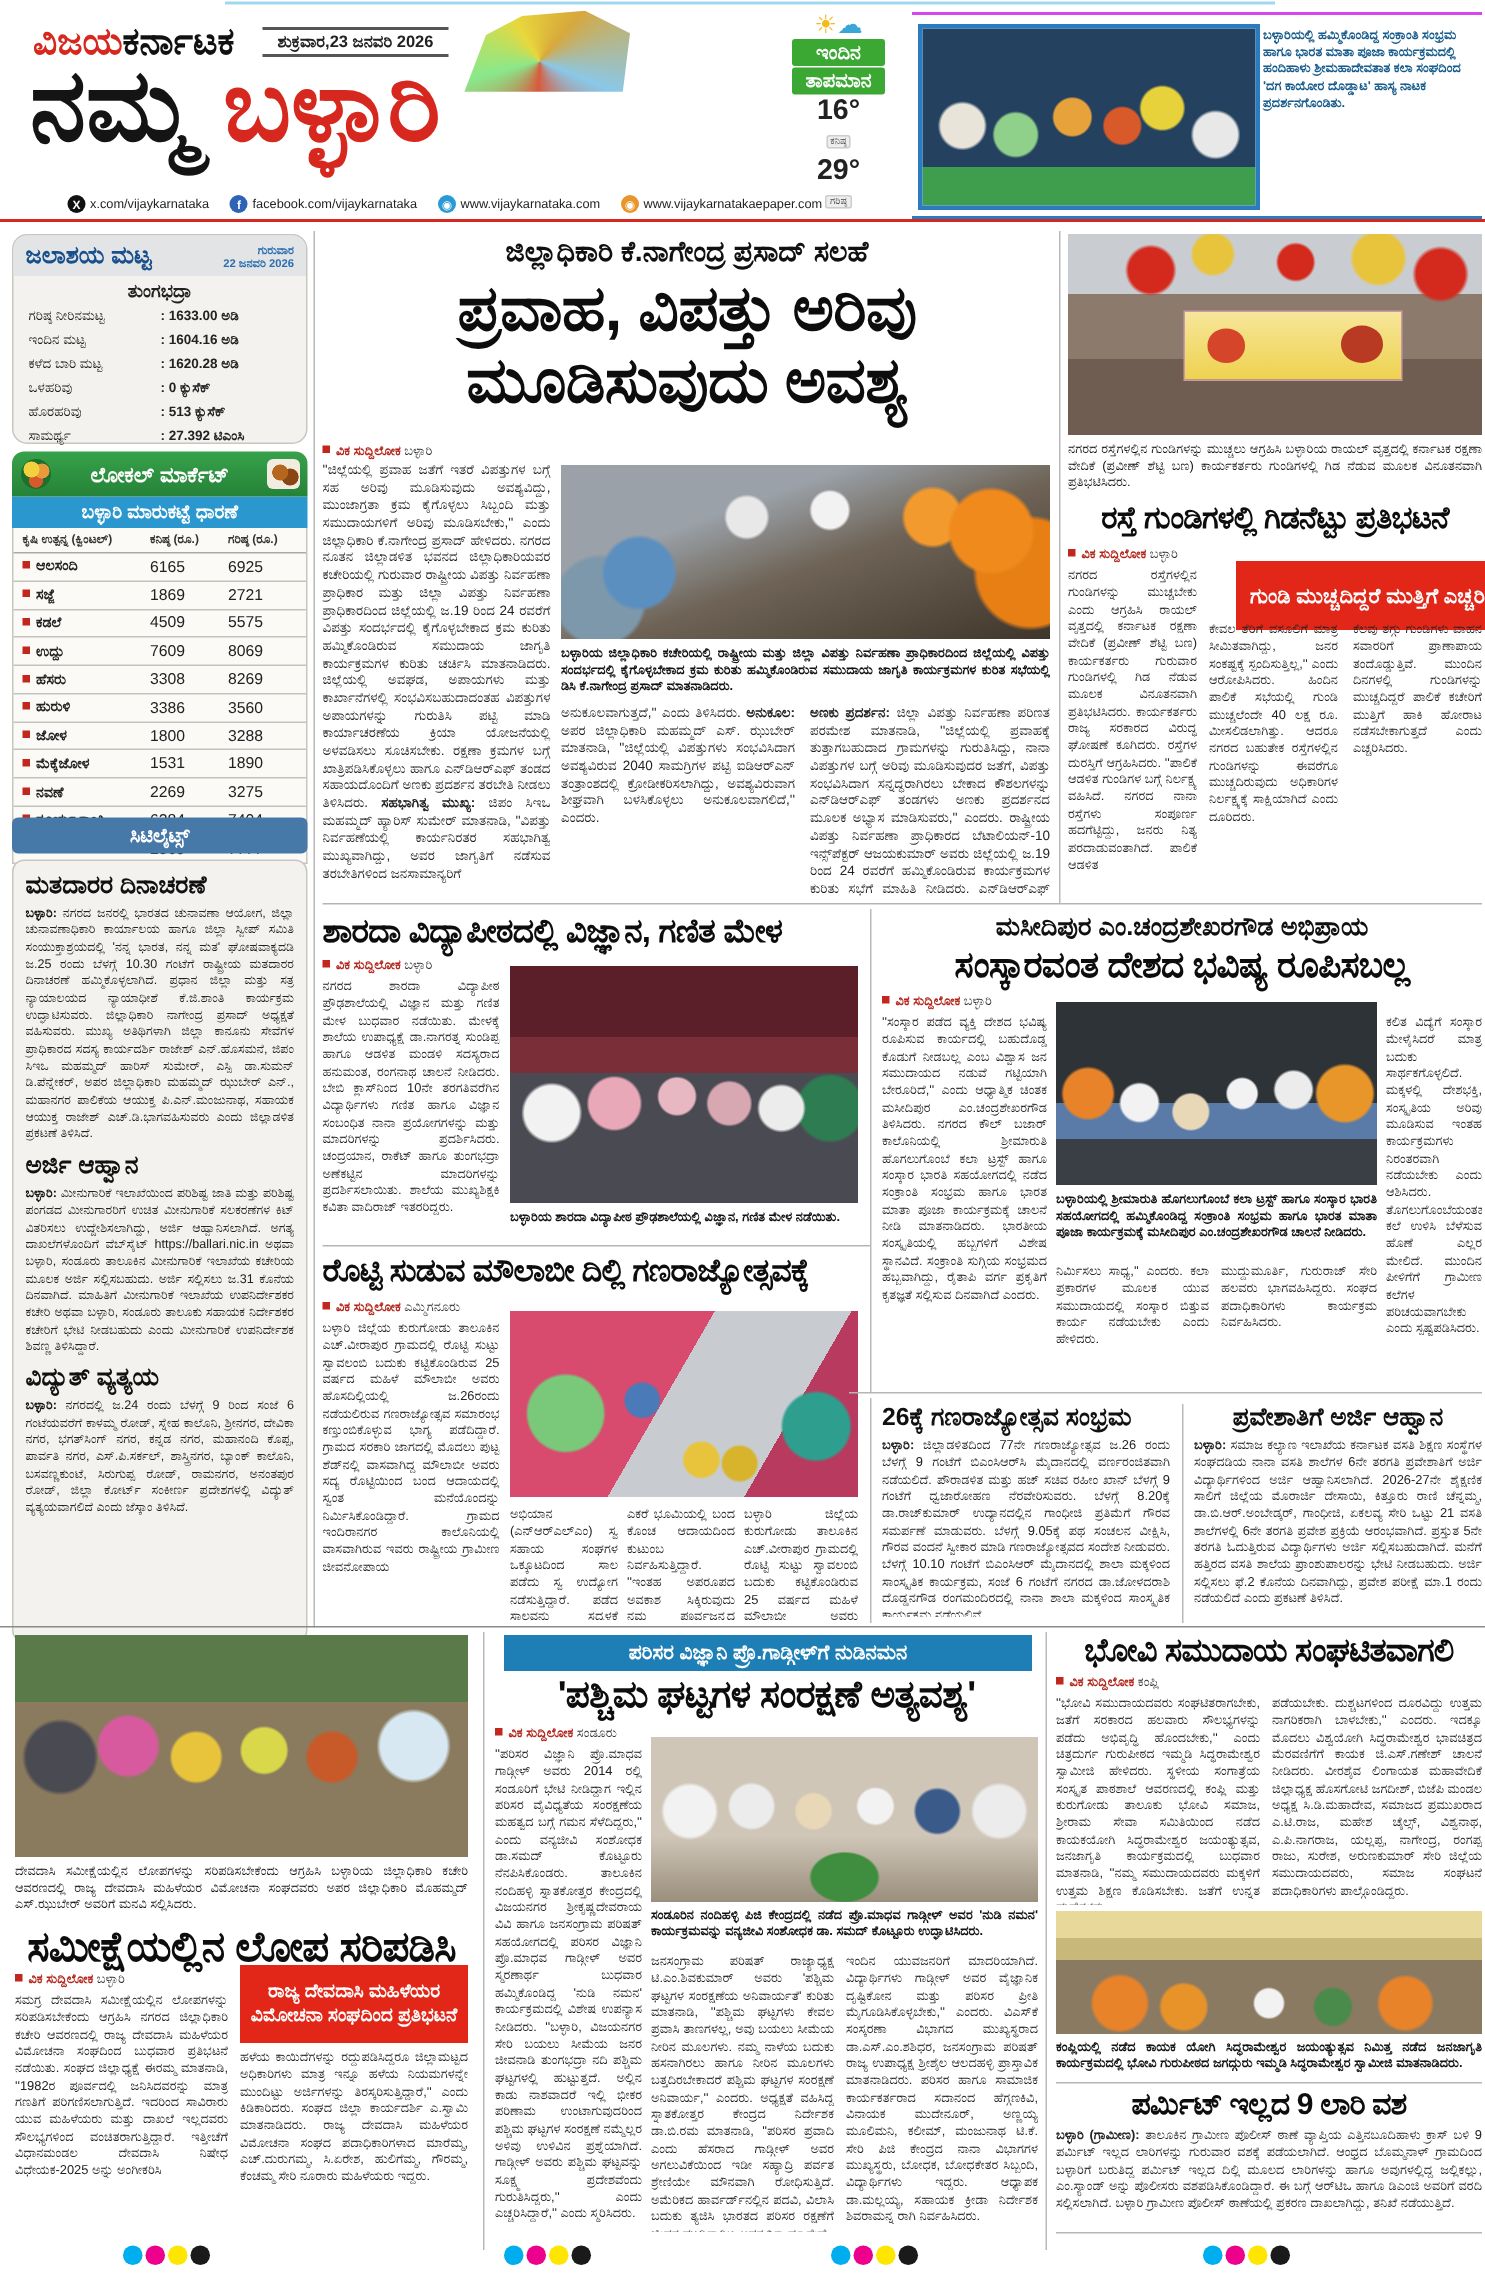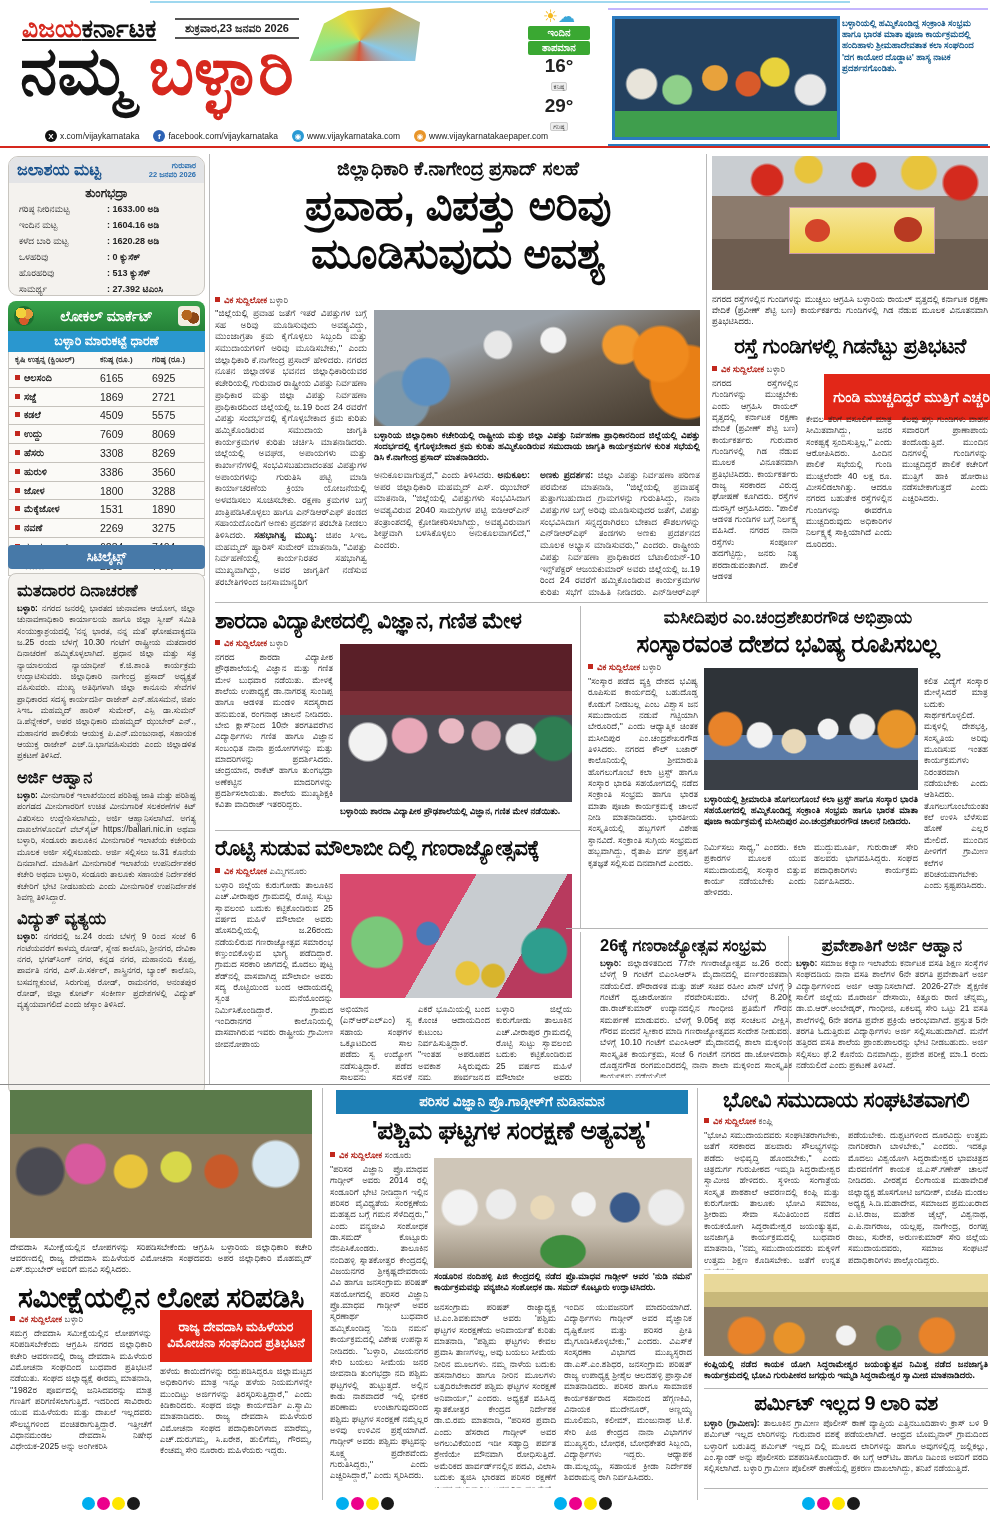--- a/index.html
+++ b/index.html
@@ -19,21 +19,21 @@
   .lead-label{font-weight:bold;}
   .redbox{background:#e22718;color:#fff;font-weight:bold;text-align:center;display:flex;align-items:center;justify-content:center;padding:4px 6px;box-sizing:border-box;}
   
   .logo-red{color:#d6281e;font-weight:bold;}
   .logo-blk{color:#111;font-weight:bold;}
   .masthead-blk{color:#141414;font-weight:bold;}
   .masthead-red{color:#d6281e;font-weight:bold;}
   .dateline{font-size:11px;font-weight:bold;color:#222;border-top:2px solid #555;border-bottom:2px solid #555;padding:2px 10px;}
   .social{font-size:8.5px;color:#222;display:flex;gap:14px;align-items:center;padding-left:23px;}
   .sicon{display:inline-flex;width:12px;height:12px;border-radius:50%;color:#fff;font-size:8px;font-weight:bold;align-items:center;justify-content:center;margin-right:3px;}
-  .wbadge{background:#3aa832;color:#fff;font-size:10px;font-weight:bold;text-align:center;border-radius:2px;padding:1px 3px;margin:1px 0;}
+  .wbadge{background:#3aa832;color:#fff;font-size:13px;font-weight:bold;text-align:center;border-radius:2px;padding:1px 3px;margin:1px 0;}
   .wtemp{font-size:19px;font-weight:bold;color:#222;line-height:1;}
   .wlab{font-size:6.5px;color:#444;background:#eee;border:1px solid #ccc;border-radius:2px;padding:0 2px;}
   
   .ph{position:absolute;overflow:hidden;background:#888;}
   .ph-frame{border:3px solid #2b7bbf;}
   .ph-drama{background:
     radial-gradient(circle at 12% 55%,#e8e4da 0 7%,transparent 8%),
     radial-gradient(circle at 28% 60%,#8fd08a 0 8%,transparent 9%),
     radial-gradient(circle at 45% 50%,#e8a23c 0 9%,transparent 10%),
     radial-gradient(circle at 60% 55%,#d85a2a 0 8%,transparent 9%),
@@ -136,21 +136,21 @@
   .dots i{width:13px;height:13px;border-radius:50%;display:block;}
   .brief-title{font-weight:bold;font-size:16.5px;color:#111;}
 </style>
 </head>
 <body>
 
 <div class="page">
 
   <div class="abs" style="left:150px;top:1px;width:700px;height:2px;background:#9fd8ef;"></div>
 
-  <div class="abs" style="left:22px;top:14px;font-size:25px;text-decoration:underline;">
+  <div class="abs" style="left:22px;top:14px;font-size:25px;">
     <span class="logo-red">ವಿಜಯ</span><span class="logo-blk">ಕರ್ನಾಟಕ</span>
   </div>
   <div class="abs dateline" style="left:175px;top:18px;">ಶುಕ್ರವಾರ,23 ಜನವರಿ 2026</div>
   <div class="abs" style="left:20px;top:36px;font-size:67px;line-height:1.05;white-space:nowrap;">
     <span class="masthead-blk">ನಮ್ಮ</span>
     <span class="masthead-red">ಬಳ್ಳಾರಿ</span>
   </div>
   <div class="ph ph-hampi" style="left:300px;top:6px;width:120px;height:58px;"></div>
 
   <div class="abs" style="left:528px;top:8px;width:62px;text-align:center;">
@@ -163,21 +163,21 @@
     <span class="wlab">ಗರಿಷ್ಠ</span>
   </div>
 
   <div class="abs social" style="left:22px;top:130px;">
     <span><span class="sicon" style="background:#111;">X</span><span>x.com/vijaykarnataka</span></span>
     <span><span class="sicon" style="background:#2e63b5;">f</span><span>facebook.com/vijaykarnataka</span></span>
     <span><span class="sicon" style="background:#2a9ad4;">◉</span><span>www.vijaykarnataka.com</span></span>
     <span><span class="sicon" style="background:#e8952a;">◉</span><span>www.vijaykarnatakaepaper.com</span></span>
   </div>
 
-  <div class="abs" style="left:608px;top:8px;width:380px;height:134px;border-top:2px solid #c4b5fd;border-bottom:2px solid #2b7bbf;">
+  <div class="abs" style="left:608px;top:8px;width:380px;height:134px;border-top:2px solid #d946ef;border-bottom:2px solid #2b7bbf;">
     <div class="ph ph-drama ph-frame" style="left:4px;top:6px;width:222px;height:118px;"></div>
     <div class="abs cap" style="left:234px;top:8px;width:142px;color:#155a8a;font-weight:bold;text-align:left;">ಬಳ್ಳಾರಿಯಲ್ಲಿ ಹಮ್ಮಿಕೊಂಡಿದ್ದ ಸಂಕ್ರಾಂತಿ ಸಂಭ್ರಮ ಹಾಗೂ ಭಾರತ ಮಾತಾ ಪೂಜಾ ಕಾರ್ಯಕ್ರಮದಲ್ಲಿ ಹಂದಿಹಾಳು ಶ್ರೀಮಹಾದೇವತಾತ ಕಲಾ ಸಂಘದಿಂದ 'ದಗ ಕಾಯೋರ ದೊಡ್ಡಾಟ' ಹಾಸ್ಯ ನಾಟಕ ಪ್ರದರ್ಶನಗೊಂಡಿತು.</div>
   </div>
 
   <div class="abs" style="left:0;top:146px;width:990px;height:2px;background:#d6281e;"></div>
 
   <div class="abs railbox" style="left:8px;top:156px;width:197px;height:140px;">
     <div class="res-head">
       <span class="res-title">ಜಲಾಶಯ ಮಟ್ಟ</span>
       <span class="res-date"><span>ಗುರುವಾರ</span><br><span>22 ಜನವರಿ 2026</span></span>
@@ -363,21 +363,21 @@
   <div class="abs byline" style="left:215px;top:866px;"><i class="bl"></i><b>ವಿಕ ಸುದ್ದಿಲೋಕ</b> <span>ಎಮ್ಮಿಗನೂರು</span></div>
   <div class="abs body-sm" style="left:215px;top:880px;width:118px;height:200px;overflow:hidden;">ಬಳ್ಳಾರಿ ಜಿಲ್ಲೆಯ ಕುರುಗೋಡು ತಾಲೂಕಿನ ಎಚ್.ವೀರಾಪುರ ಗ್ರಾಮದಲ್ಲಿ ರೊಟ್ಟಿ ಸುಟ್ಟು ಸ್ವಾವಲಂಬಿ ಬದುಕು ಕಟ್ಟಿಕೊಂಡಿರುವ 25 ವರ್ಷದ ಮಹಿಳೆ ಮೌಲಾಬೀ ಅವರು ಹೊಸದಿಲ್ಲಿಯಲ್ಲಿ ಜ.26ರಂದು ನಡೆಯಲಿರುವ ಗಣರಾಜ್ಯೋತ್ಸವ ಸಮಾರಂಭ ಕಣ್ತುಂಬಿಕೊಳ್ಳುವ ಭಾಗ್ಯ ಪಡೆದಿದ್ದಾರೆ. ಗ್ರಾಮದ ಸರಕಾರಿ ಜಾಗದಲ್ಲಿ ಮೊದಲು ಪುಟ್ಟ ಶೆಡ್‌ನಲ್ಲಿ ವಾಸವಾಗಿದ್ದ ಮೌಲಾಬೀ ಅವರು ಸದ್ಯ ರೊಟ್ಟಿಯಿಂದ ಬಂದ ಆದಾಯದಲ್ಲಿ ಸ್ವಂತ ಮನೆಯೊಂದನ್ನು ನಿರ್ಮಿಸಿಕೊಂಡಿದ್ದಾರೆ. ಗ್ರಾಮದ ಇಂದಿರಾನಗರ ಕಾಲೊನಿಯಲ್ಲಿ ವಾಸವಾಗಿರುವ ಇವರು ರಾಷ್ಟ್ರೀಯ ಗ್ರಾಮೀಣ ಜೀವನೋಪಾಯ</div>
   <div class="ph ph-roti" style="left:340px;top:874px;width:232px;height:124px;"></div>
   <div class="abs body-sm" style="left:340px;top:1004px;width:72px;height:76px;overflow:hidden;">ಅಭಿಯಾನ (ಎನ್‌ಆರ್‌ಎಲ್‌ಎಂ) ಸ್ವ ಸಹಾಯ ಸಂಘಗಳ ಒಕ್ಕೂಟದಿಂದ ಸಾಲ ಪಡೆದು ಸ್ವ ಉದ್ಯೋಗ ನಡೆಸುತ್ತಿದ್ದಾರೆ. ಪಡೆದ ಸಾಲವನ್ನು ಸದ್ಬಳಕೆ ಮಾಡಿಕೊಂಡ ಅವರು 6-7 ವರ್ಷದಿಂದ ರೊಟ್ಟಿ ಸುಟ್ಟು ವ್ಯಾಪಾರ ಮಾಡುತ್ತಿದ್ದಾರೆ. ರೊಟ್ಟಿಯಿಂದ ಬಂದ ಆದಾಯ ಹಾಗೂ 2</div>
   <div class="abs body-sm" style="left:418px;top:1004px;width:72px;height:76px;overflow:hidden;">ಎಕರೆ ಭೂಮಿಯಲ್ಲಿ ಬಂದ ಕೊಂಚ ಆದಾಯದಿಂದ ಕುಟುಂಬ ನಿರ್ವಹಿಸುತ್ತಿದ್ದಾರೆ. ''ಇಂತಹ ಅಪರೂಪದ ಅವಕಾಶ ಸಿಕ್ಕಿರುವುದು ನಮ್ಮ ಪೂರ್ವಜನ್ಮದ ಪುಣ್ಯ,'' ಎಂದು ಸಂತಸ ವ್ಯಕ್ತಪಡಿಸಿದ್ದಾರೆ ಮೌಲಾಬೀ ಅವರ ಪತಿ ಸಲೀಂ.</div>
   <div class="abs body-sm" style="left:496px;top:1004px;width:76px;height:76px;overflow:hidden;">ಬಳ್ಳಾರಿ ಜಿಲ್ಲೆಯ ಕುರುಗೋಡು ತಾಲೂಕಿನ ಎಚ್.ವೀರಾಪುರ ಗ್ರಾಮದಲ್ಲಿ ರೊಟ್ಟಿ ಸುಟ್ಟು ಸ್ವಾವಲಂಬಿ ಬದುಕು ಕಟ್ಟಿಕೊಂಡಿರುವ 25 ವರ್ಷದ ಮಹಿಳೆ ಮೌಲಾಬೀ ಅವರು ಹೊಸದಿಲ್ಲಿಯಲ್ಲಿ ಜ.26ರಂದು ನಡೆಯಲಿರುವ ಗಣರಾಜ್ಯೋತ್ಸವ ಸಮಾರಂಭ ಕಣ್ತುಂಬಿಕೊಳ್ಳುವ ಭಾಗ್ಯ ಪಡೆದಿದ್ದಾರೆ. ಗ್ರಾಮದ ಸರಕಾರಿ ಜಾಗದಲ್ಲಿ ಮೊದಲು ಪುಟ್ಟ ಶೆಡ್‌ನಲ್ಲಿ ವಾಸವಾಗಿದ್ದ ಮೌಲಾಬೀ ಅವರು ಸದ್ಯ ರೊಟ್ಟಿಯಿಂದ ಬಂದ ಆದಾಯದಲ್ಲಿ ಸ್ವಂತ ಮನೆಯೊಂದನ್ನು ನಿರ್ಮಿಸಿಕೊಂಡಿದ್ದಾರೆ. ಗ್ರಾಮದ ಇಂದಿರಾನಗರ ಕಾಲೊನಿಯಲ್ಲಿ ವಾಸವಾಗಿರುವ ಇವರು ರಾಷ್ಟ್ರೀಯ ಗ್ರಾಮೀಣ ಜೀವನೋಪಾಯ</div>
 
   <div class="hline" style="left:566px;top:928px;width:422px;"></div>
   <div class="vline" style="left:580px;top:932px;height:150px;"></div>
 
-  <div class="abs" style="left:600px;top:936px;width:192px;">
+  <div class="abs" style="left:588px;top:936px;width:192px;">
     <div class="brief-title">26ಕ್ಕೆ ಗಣರಾಜ್ಯೋತ್ಸವ ಸಂಭ್ರಮ</div>
     <div class="body-sm" style="margin-top:3px;height:120px;overflow:hidden;"><b>ಬಳ್ಳಾರಿ:</b> <span>ಜಿಲ್ಲಾಡಳಿತದಿಂದ 77ನೇ ಗಣರಾಜ್ಯೋತ್ಸವ ಜ.26 ರಂದು ಬೆಳಗ್ಗೆ 9 ಗಂಟೆಗೆ ಬಿಎಂಸಿಆರ್‌ಸಿ ಮೈದಾನದಲ್ಲಿ ವರ್ಣರಂಜಿತವಾಗಿ ನಡೆಯಲಿದೆ. ಪೌರಾಡಳಿತ ಮತ್ತು ಹಜ್ ಸಚಿವ ರಹೀಂ ಖಾನ್ ಬೆಳಗ್ಗೆ 9 ಗಂಟೆಗೆ ಧ್ವಜಾರೋಹಣ ನೆರವೇರಿಸುವರು. ಬೆಳಗ್ಗೆ 8.20ಕ್ಕೆ ಡಾ.ರಾಜ್‌ಕುಮಾರ್ ಉದ್ಯಾನದಲ್ಲಿನ ಗಾಂಧೀಜಿ ಪ್ರತಿಮೆಗೆ ಗೌರವ ಸಮರ್ಪಣೆ ಮಾಡುವರು. ಬೆಳಗ್ಗೆ 9.05ಕ್ಕೆ ಪಥ ಸಂಚಲನ ವೀಕ್ಷಿಸಿ, ಗೌರವ ವಂದನೆ ಸ್ವೀಕಾರ ಮಾಡಿ ಗಣರಾಜ್ಯೋತ್ಸವದ ಸಂದೇಶ ನೀಡುವರು. ಬೆಳಗ್ಗೆ 10.10 ಗಂಟೆಗೆ ಬಿಎಂಸಿಆರ್ ಮೈದಾನದಲ್ಲಿ ಶಾಲಾ ಮಕ್ಕಳಿಂದ ಸಾಂಸ್ಕೃತಿಕ ಕಾರ್ಯಕ್ರಮ, ಸಂಜೆ 6 ಗಂಟೆಗೆ ನಗರದ ಡಾ.ಜೋಳದರಾಶಿ ದೊಡ್ಡನಗೌಡ ರಂಗಮಂದಿರದಲ್ಲಿ ನಾನಾ ಶಾಲಾ ಮಕ್ಕಳಿಂದ ಸಾಂಸ್ಕೃತಿಕ ಕಾರ್ಯಕ್ರಮ ನಡೆಯಲಿವೆ.</span></div>
   </div>
   <div class="vline" style="left:788px;top:936px;height:146px;"></div>
   <div class="abs" style="left:796px;top:936px;width:192px;">
     <div class="brief-title" style="text-align:center;">ಪ್ರವೇಶಾತಿಗೆ ಅರ್ಜಿ ಆಹ್ವಾನ</div>
     <div class="body-sm" style="margin-top:3px;height:120px;overflow:hidden;"><b>ಬಳ್ಳಾರಿ:</b> <span>ಸಮಾಜ ಕಲ್ಯಾಣ ಇಲಾಖೆಯ ಕರ್ನಾಟಕ ವಸತಿ ಶಿಕ್ಷಣ ಸಂಸ್ಥೆಗಳ ಸಂಘದಡಿಯ ನಾನಾ ವಸತಿ ಶಾಲೆಗಳ 6ನೇ ತರಗತಿ ಪ್ರವೇಶಾತಿಗೆ ಅರ್ಜಿ ವಿದ್ಯಾರ್ಥಿಗಳಿಂದ ಅರ್ಜಿ ಆಹ್ವಾನಿಸಲಾಗಿದೆ. 2026-27ನೇ ಶೈಕ್ಷಣಿಕ ಸಾಲಿಗೆ ಜಿಲ್ಲೆಯ ಮೊರಾರ್ಜಿ ದೇಸಾಯಿ, ಕಿತ್ತೂರು ರಾಣಿ ಚೆನ್ನಮ್ಮ, ಡಾ.ಬಿ.ಆರ್.ಅಂಬೇಡ್ಕರ್, ಗಾಂಧೀಜಿ, ಏಕಲವ್ಯ ಸೇರಿ ಒಟ್ಟು 21 ವಸತಿ ಶಾಲೆಗಳಲ್ಲಿ 6ನೇ ತರಗತಿ ಪ್ರವೇಶ ಪ್ರಕ್ರಿಯೆ ಆರಂಭವಾಗಿದೆ. ಪ್ರಸ್ತುತ 5ನೇ ತರಗತಿ ಓದುತ್ತಿರುವ ವಿದ್ಯಾರ್ಥಿಗಳು ಅರ್ಜಿ ಸಲ್ಲಿಸಬಹುದಾಗಿದೆ. ಮನೆಗೆ ಹತ್ತಿರದ ವಸತಿ ಶಾಲೆಯ ಪ್ರಾಂಶುಪಾಲರನ್ನು ಭೇಟಿ ನೀಡಬಹುದು. ಅರ್ಜಿ ಸಲ್ಲಿಸಲು ಫೆ.2 ಕೊನೆಯ ದಿನವಾಗಿದ್ದು, ಪ್ರವೇಶ ಪರೀಕ್ಷೆ ಮಾ.1 ರಂದು ನಡೆಯಲಿದೆ ಎಂದು ಪ್ರಕಟಣೆ ತಿಳಿಸಿದೆ.</span></div>
   </div>
 
   <div class="hline" style="left:0px;top:1084px;width:990px;background:#8a8a8a;"></div>

